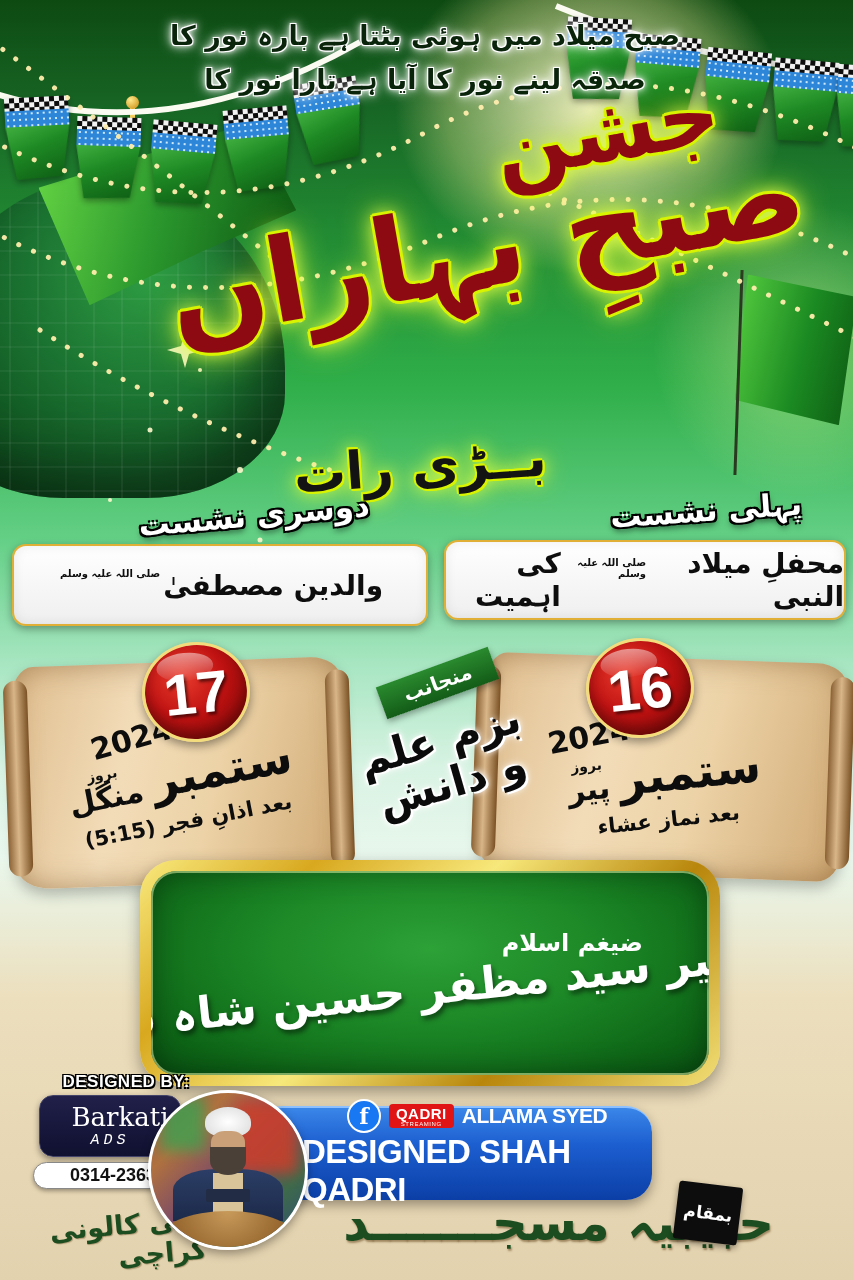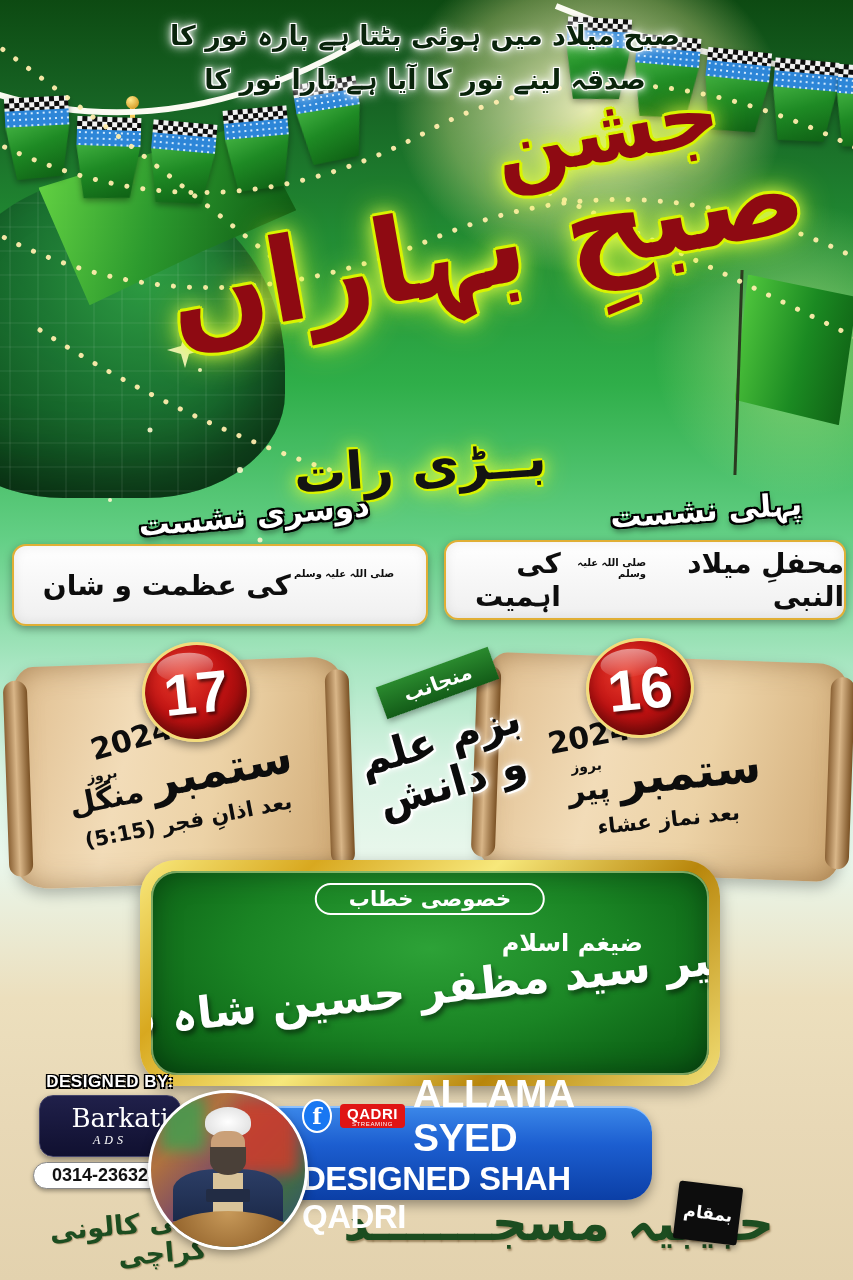--- a/index.html
+++ b/index.html
@@ -124,46 +124,46 @@
   .sb-inner { position:relative; width:100%; height:100%; border-radius:26px; overflow:hidden;
     background:radial-gradient(ellipse at 50% 38%, #2da237 0%, #1a8424 48%, #0d6316 82%, #085012 100%);
     box-shadow:inset 0 0 0 2px rgba(240,255,180,.5), inset 0 0 30px rgba(0,0,0,.35); }
   .sb-tag { position:absolute; left:50%; top:12px; transform:translateX(-50%); direction:rtl; white-space:nowrap;
     color:#fff; font-weight:bold; font-size:21px; border:2px solid #fff; border-radius:999px; padding:2px 32px; }
   .sb-pre { position:absolute; right:66px; top:58px; direction:rtl; color:#fff; font-weight:bold; font-size:24px; }
   .sb-name { position:absolute; left:-14px; top:92px; width:106%; direction:rtl; text-align:center; white-space:nowrap;
     color:#fff; font-weight:bold; font-size:44px; transform:rotate(-6deg);
     text-shadow:2px 4px 5px rgba(0,0,0,.5); }
   
-  .designer { position:absolute; left:30px; top:1072px; width:160px; z-index:11; text-align:center;
+  .designer { position:absolute; left:30px; top:1072px; width:160px; z-index:11; text-align:right;
     font-family:"Liberation Sans",sans-serif; }
   .d-label { font-size:17px; font-weight:bold; color:#fff; letter-spacing:.5px;
     text-shadow:1.5px 1.5px 0 #000,-1.5px -1.5px 0 #000,1.5px -1.5px 0 #000,-1.5px 1.5px 0 #000; }
   .d-box { margin:3px auto 0; width:140px; height:60px; border-radius:14px; border:1px solid #44446a;
     background:linear-gradient(180deg,#20204a,#101030); color:#fff; box-shadow:0 3px 6px rgba(0,0,0,.4);
     display:flex; flex-direction:column; align-items:center; justify-content:center; }
   .d-name { font-family:"DejaVu Serif",serif; font-size:26px; line-height:1;margin-left:20px; }
-  .d-sub { font-family:Liberation Serif, serif; font-style:italic; font-size:12px; letter-spacing:4px; margin-top:2px; }
+  .d-sub { font-family:Liberation Mono, monospace; font-style:italic; font-size:15px; letter-spacing:4px; margin-top:2px; }
   .d-phone { margin:5px auto 0; width:152px; background:#fff; border:1px solid #888; border-radius:999px;
     font-size:18px; font-weight:bold; color:#111; padding:2px 0; box-shadow:0 2px 4px rgba(0,0,0,.35); }
   
   .live-bar { position:absolute; left:256px; top:1106px; width:396px; height:94px; z-index:10;
     background:linear-gradient(180deg,#3a86e8 0%, #1c5ed0 40%, #0b3fa6 100%);
     border-radius:26px; border-top:2px solid #8cc0ff; box-shadow:0 5px 12px rgba(0,0,0,.35);
     color:#fff; font-family:"Liberation Sans",sans-serif; box-sizing:border-box; padding-left:46px;
     display:flex; flex-direction:column; align-items:center; justify-content:center; }
   .lb-row { display:flex; align-items:center; gap:8px; }
   .fb-icon { width:30px; height:30px; border-radius:50%; background:#1877f2; border:2px solid #fff;
     color:#fff; font-weight:bold; font-family:"DejaVu Serif",serif; font-size:22px; line-height:1;
     display:flex; align-items:center; justify-content:center; }
   .live-badge { background:#e01414; border-radius:4px; padding:2px 7px 1px; line-height:1;
     display:flex; flex-direction:column; align-items:center; }
   .live-txt { font-size:15px; font-weight:bold; letter-spacing:.5px; }
   .stream-txt { font-size:6px; letter-spacing:.6px; }
-  .lb-n1 { font-size:39px; font-weight:bold; letter-spacing:-.5px; }
+  .lb-n1 { font-size:21px; font-weight:bold; letter-spacing:-.5px;text-align:center; }
   .lb-n2 { font-size:33px; font-weight:bold; letter-spacing:-.5px; }
   
   .speaker-photo { position:absolute; left:148px; top:1090px; width:154px; height:154px; z-index:11;
     border-radius:50%; border:3px solid #fff; overflow:hidden; box-shadow:0 4px 10px rgba(0,0,0,.35);
     background:linear-gradient(135deg,#8c5a4a 0%, #b0713f 25%, #7a4a68 50%, #3f6a4a 75%, #2a4a7a 100%); }
   .ph-bg-red { position:absolute; right:8px; top:8px; width:62px; height:72px; background:rgba(205,62,40,.85); filter:blur(7px); }
   .ph-bg-green { position:absolute; left:10px; top:4px; width:44px; height:54px; background:rgba(60,160,80,.8); filter:blur(7px); }
   .ph-turban { position:absolute; left:54px; top:14px; width:46px; height:30px;
     background:radial-gradient(#ffffff,#d9d9d9); border-radius:50% 50% 40% 40%; }
   .ph-face { position:absolute; left:60px; top:38px; width:34px; height:28px; background:#caa078; border-radius:40%; }
@@ -285,22 +285,22 @@
   <div class="subtitle">بــڑی رات</div>
 
   <div class="session-head sh-1">پہلی نشست</div>
   <div class="session-box sbx-1">
     <span>محفلِ میلاد النبی</span>
     <span class="hon">صلی اللہ علیہ وسلم</span>
     <span>کی اہمیت</span>
   </div>
   <div class="session-head sh-2">دوسری نشست</div>
   <div class="session-box sbx-2">
+    <span>والدین مصطفیٰ</span>
     <span class="hon">صلی اللہ علیہ وسلم</span>
-    <span>کی عظمت و شان</span>
   </div>
 
   <div class="scroll scr-16">
     <div class="scroll-body">
       <div class="year">2024</div>
       <div class="month-line">
         <span class="month">ستمبر</span>
         <span class="wk-group">
           <span class="wk-label">بروز</span>
           <span class="wk">پیر</span>
@@ -326,21 +326,20 @@
   </div>
   <div class="day-badge db-17">17</div>
 
   <div class="organizer">
     <div class="org-ribbon">منجانب</div>
     <div class="org-name">بزم علم و دانش</div>
   </div>
 
   <div class="speaker-banner">
     <div class="sb-inner">
-      <div class="sb-tag">خصوصی خطاب</div>
       <div class="sb-pre">ضیغم اسلام</div>
       <div class="sb-name">پیر سید مظفر حسین شاہ قادری</div>
     </div>
   </div>
 
   <div class="designer">
     <div class="d-label">DESIGNED BY:</div>
     <div class="d-box">
       <div class="d-name">Barkati</div>
       <div class="d-sub">ADS</div>

